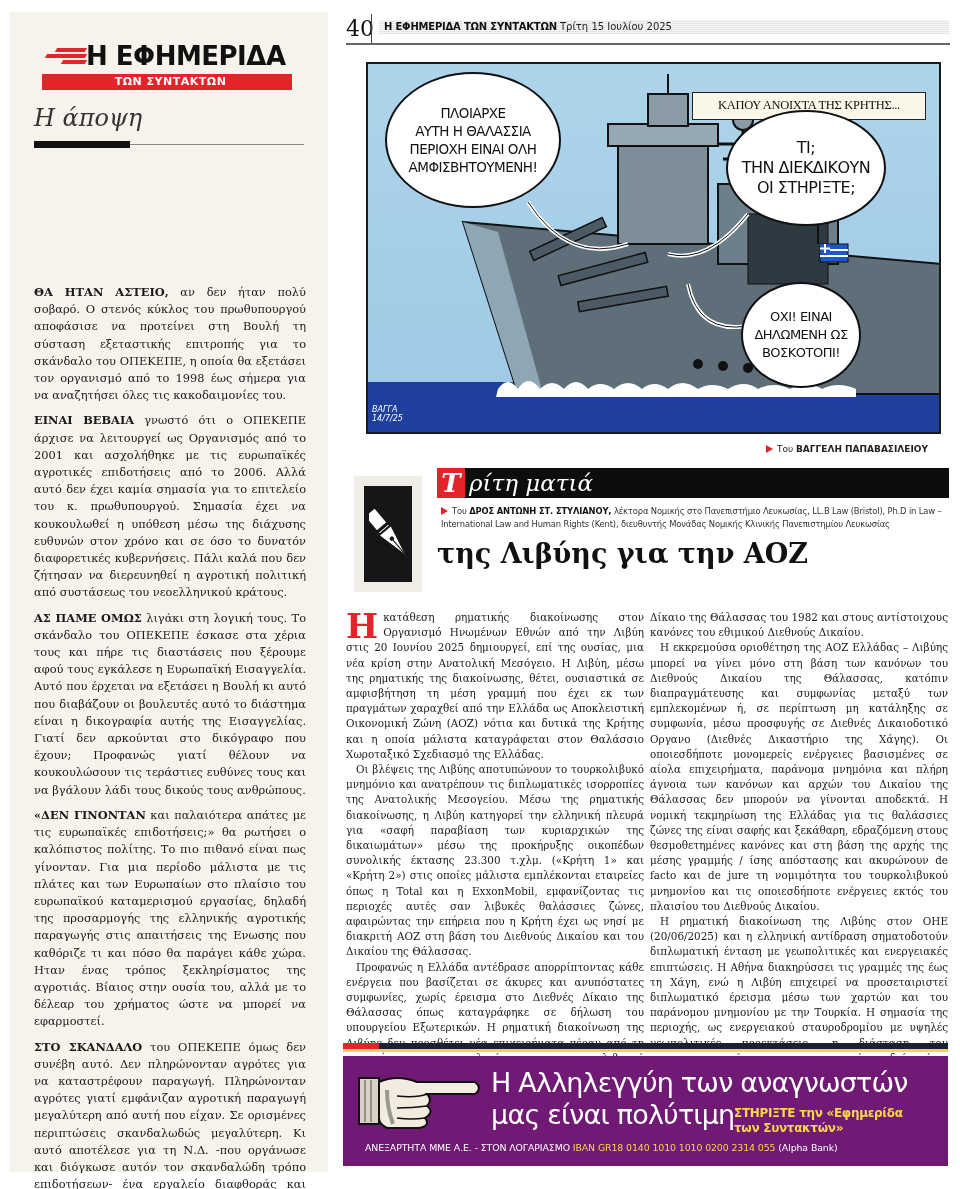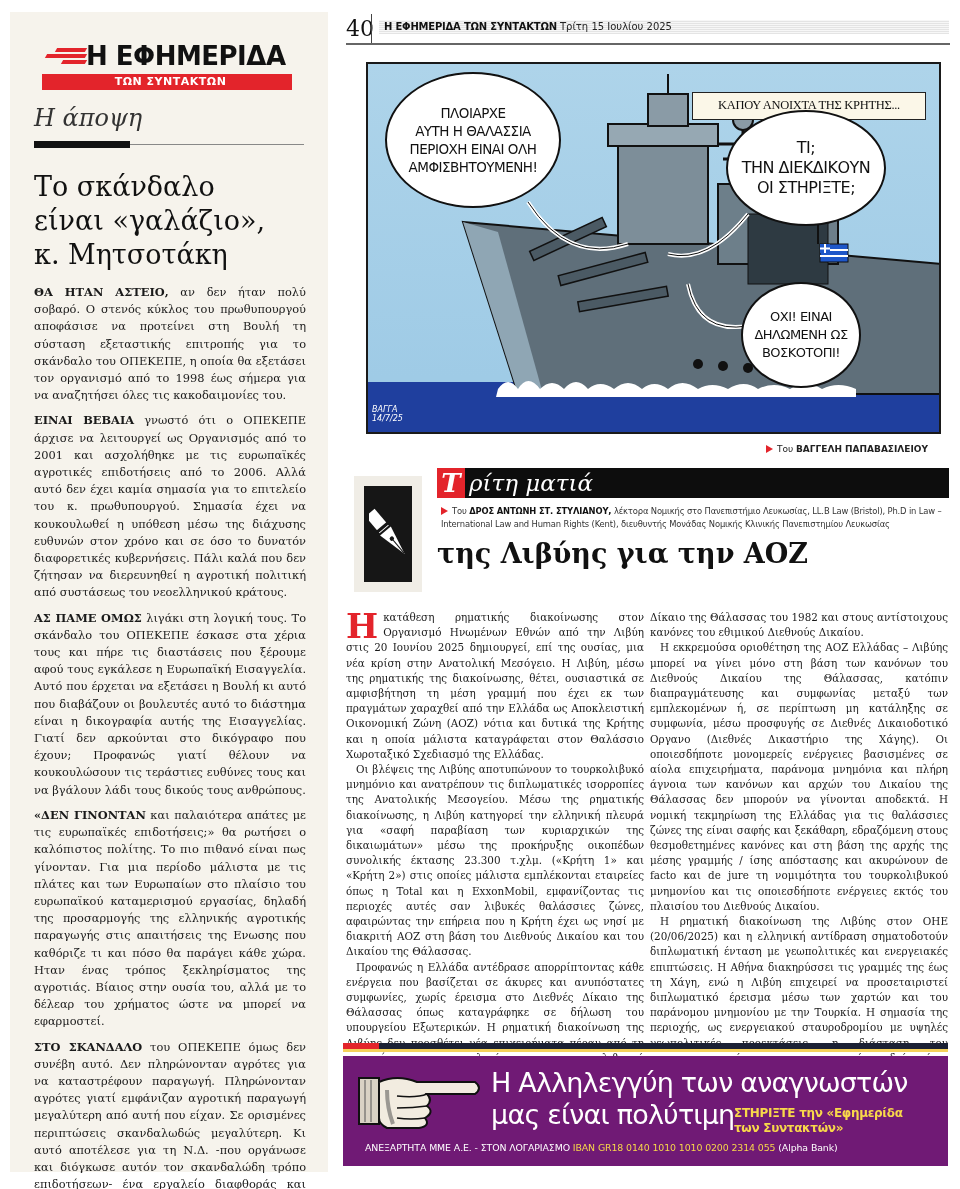--- a/index.html
+++ b/index.html
@@ -96,25 +96,20 @@
       </div>
       <div class="logo-title">Η ΕΦΗΜΕΡΙΔΑ</div>
     </div>
     <div class="logo-sub">ΤΩΝ ΣΥΝΤΑΚΤΩΝ</div>
   </div>
 
   <div class="section-label" style="left:24px;top:92px;">Η άποψη</div>
   <div class="section-rule" style="left:24px;top:132px;"></div>
   <div class="section-rule-thick" style="left:24px;top:129px;"></div>
 
-  <h1 class="op-headline" style="left:24px;top:158px;">
-    <span style="display:block">Το σκάνδαλο</span>
-    <span style="display:block">είναι «γαλάζιο»,</span>
-    <span style="display:block">κ. Μητσοτάκη</span>
-  </h1>
 
   <div class="op-body" style="left:24px;top:272px;">
     <p><b>ΘΑ ΗΤΑΝ ΑΣΤΕΙΟ,</b><span> αν δεν ήταν πολύ σοβαρό. Ο στενός κύκλος του πρωθυπουργού αποφάσισε να προτείνει στη Βουλή τη σύσταση εξεταστικής επιτροπής για το σκάνδαλο του ΟΠΕΚΕΠΕ, η οποία θα εξετάσει τον οργανισμό από το 1998 έως σήμερα για να αναζητήσει όλες τις κακοδαιμονίες του.</span></p>
     <p><b>ΕΙΝΑΙ ΒΕΒΑΙΑ</b><span> γνωστό ότι ο ΟΠΕΚΕΠΕ άρχισε να λειτουργεί ως Οργανισμός από το 2001 και ασχολήθηκε με τις ευρωπαϊκές αγροτικές επιδοτήσεις από το 2006. Αλλά αυτό δεν έχει καμία σημασία για το επιτελείο του κ. πρωθυπουργού. Σημασία έχει να κουκουλωθεί η υπόθεση μέσω της διάχυσης ευθυνών στον χρόνο και σε όσο το δυνατόν διαφορετικές κυβερνήσεις. Πάλι καλά που δεν ζήτησαν να διερευνηθεί η αγροτική πολιτική από συστάσεως του νεοελληνικού κράτους.</span></p>
     <p><b>ΑΣ ΠΑΜΕ ΟΜΩΣ</b><span> λιγάκι στη λογική τους. Το σκάνδαλο του ΟΠΕΚΕΠΕ έσκασε στα χέρια τους και πήρε τις διαστάσεις που ξέρουμε αφού τους εγκάλεσε η Ευρωπαϊκή Εισαγγελία. Αυτό που έρχεται να εξετάσει η Βουλή κι αυτό που διαβάζουν οι βουλευτές αυτό το διάστημα είναι η δικογραφία αυτής της Εισαγγελίας. Γιατί δεν αρκούνται στο δικόγραφο που έχουν; Προφανώς γιατί θέλουν να κουκουλώσουν τις τεράστιες ευθύνες τους και να βγάλουν λάδι τους δικούς τους ανθρώπους.</span></p>
     <p><b>«ΔΕΝ ΓΙΝΟΝΤΑΝ</b><span> και παλαιότερα απάτες με τις ευρωπαϊκές επιδοτήσεις;» θα ρωτήσει ο καλόπιστος πολίτης. Το πιο πιθανό είναι πως γίνονταν. Για μια περίοδο μάλιστα με τις πλάτες και των Ευρωπαίων στο πλαίσιο του ευρωπαϊκού καταμερισμού εργασίας, δηλαδή της προσαρμογής της ελληνικής αγροτικής παραγωγής στις απαιτήσεις της Ενωσης που καθόριζε τι και πόσο θα παράγει κάθε χώρα. Ηταν ένας τρόπος ξεκληρίσματος της αγροτιάς. Βίαιος στην ουσία του, αλλά με το δέλεαρ του χρήματος ώστε να μπορεί να εφαρμοστεί.</span></p>
     <p><b>ΣΤΟ ΣΚΑΝΔΑΛΟ</b><span> του ΟΠΕΚΕΠΕ όμως δεν συνέβη αυτό. Δεν πληρώνονταν αγρότες για να καταστρέφουν παραγωγή. Πληρώνονταν αγρότες γιατί εμφάνιζαν αγροτική παραγωγή μεγαλύτερη από αυτή που είχαν. Σε ορισμένες περιπτώσεις σκανδαλωδώς μεγαλύτερη. Κι αυτό αποτέλεσε για τη Ν.Δ. -που οργάνωσε και διόγκωσε αυτόν τον σκανδαλώδη τρόπο επιδοτήσεων- ένα εργαλείο διαφθοράς και εξαγοράς συνειδήσεων, μετατροπής τους δηλαδή σε ψήφους προς όφελός της.</span></p>
 
   </div>
 </div>

